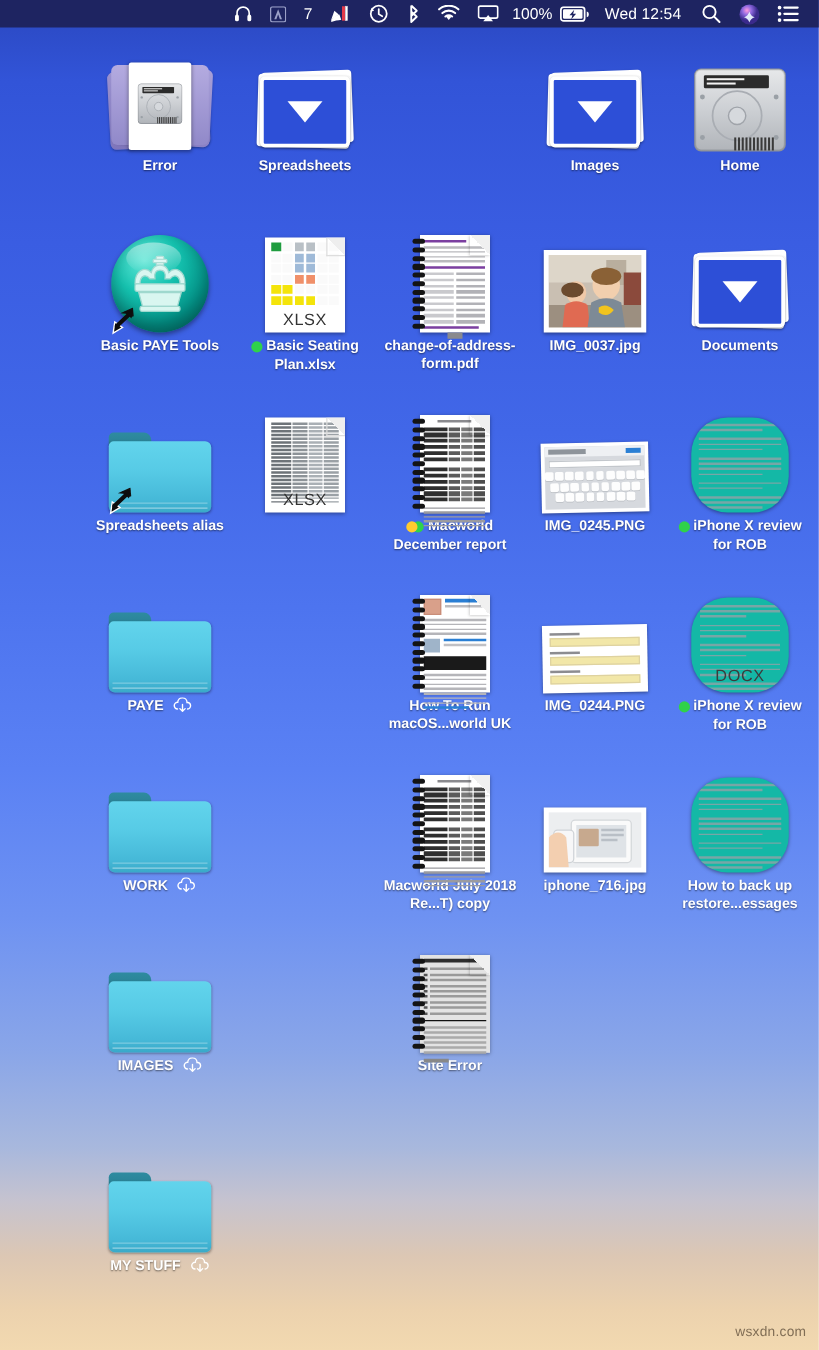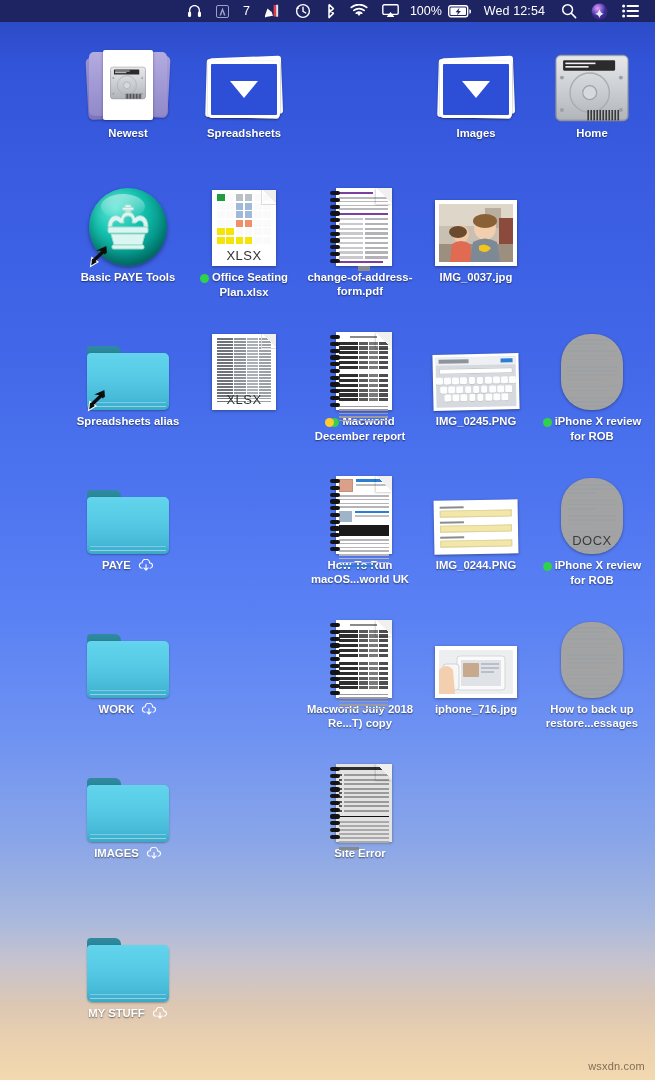--- a/index.html
+++ b/index.html
@@ -119,22 +119,22 @@
     background:rgba(255,255,255,.45);
     box-shadow:0 -4px 0 rgba(255,255,255,.3);
   }
   .alias-arrow{
     position:absolute; left:-2px; bottom:-2px; width:22px; height:22px;
     z-index:5;
   }
 
   
   .doc{
-    position:relative; width:62px; height:76px;
-    background:#a3a3a3; box-shadow:0 1px 3px rgba(0,0,0,.35);border-radius:29px;
+    position:relative; width:78px; height:76px;
+    background:#14b8a6; box-shadow:0 1px 3px rgba(0,0,0,.35);border-radius:29px;
   }
   .doc.curl:after{
     content:""; position:absolute; right:0; top:0;
     border-width:0 15px 15px 0; border-style:solid;
     border-color:transparent #dcdcdc transparent transparent;
   }
   .doc.curl:before{
     content:""; position:absolute; right:0; top:0; width:15px; height:15px;
     background:linear-gradient(225deg,#f4f4f4 50%,transparent 50%);
     z-index:3;
@@ -351,21 +351,21 @@
                 <rect x="43.6" y="48" width="1.4" height="9"></rect>
                 <rect x="46.2" y="48" width="1.4" height="9"></rect>
                 <rect x="48.8" y="48" width="1.4" height="9"></rect>
                 <rect x="51.400000000000006" y="48" width="1.4" height="9"></rect>
                 <rect x="54" y="48" width="1.4" height="9"></rect>
               </g>
   </svg>
     </div>
         </div>
       </div>
-      <div class="icon-label"><span>Newest</span></div>
+      <div class="icon-label"><span>Error</span></div>
     </div>
     <div class="icon-cell" style="left: 186px; top: 16px;">
       <div class="icon-art">
         <div class="stack">
      <div class="sheet s1"></div>
           <div class="sheet s2"></div>
      <div class="front">
             <div class="tri"></div>
           </div>
         </div>
@@ -493,21 +493,21 @@
             <div class="c y"></div>
             <div class="c y"></div>
             <div class="c y"></div>
             <div class="c w"></div>
             <div class="c w"></div>
           </div>
     <div class="ext">XLSX</div>
     <div style="position:absolute;right:0;top:0;width:15px;height:15px;background:linear-gradient(225deg,#eee 50%,transparent 50%);border-left:1px solid #ddd;border-bottom:1px solid #ddd"></div>
   </div>
       </div>
-      <div class="icon-label"><span class="tagdots"><span class="dot green"></span></span><span>Office Seating Plan.xlsx</span></div>
+      <div class="icon-label"><span class="tagdots"><span class="dot green"></span></span><span>Basic Seating Plan.xlsx</span></div>
     </div>
     <div class="icon-cell" style="left: 302px; top: 160px;">
       <div class="icon-art">
         <div class="spiral">
     <div class="pg">
             <div style="padding:4px 4px 4px 3px">
       <div style="height:2px;background:#7b3fa0;width:70%;margin-bottom:3px"></div>
       <div style="height:1.6px;background:#b9b9bd;margin-bottom:2.2px"></div>
               <div style="height:1.6px;background:#b9b9bd;margin-bottom:2.2px"></div>
               <div style="height:1.6px;background:#b9b9bd;margin-bottom:2.2px"></div>
@@ -586,20 +586,32 @@
       <ellipse cx="46" cy="24" rx="11" ry="12" fill="#f2cfae"></ellipse>
       <path d="M34 38 q12 -7 24 0 l3 20 h-30z" fill="#7d8a96"></path>
       <path d="M40 42 q6 -4 12 2 q-5 7 -12 2z" fill="#f2c41e"></path>
       <ellipse cx="19" cy="28" rx="9" ry="6" fill="#6b4a2e"></ellipse>
       <ellipse cx="46" cy="17" rx="12" ry="7" fill="#8a6136"></ellipse>
     </svg></div>
         </div>
       </div>
       <div class="icon-label"><span>IMG_0037.jpg</span></div>
     </div>
+    <div class="icon-cell" style="left: 534px; top: 160px;">
+      <div class="icon-art">
+        <div class="stack">
+     <div class="sheet s1"></div>
+          <div class="sheet s2"></div>
+     <div class="front">
+            <div class="tri"></div>
+          </div>
+        </div>
+      </div>
+      <div class="icon-label"><span>Documents</span></div>
+    </div>
     <div class="icon-cell" style="left: 70px; top: 304px;">
       <div class="icon-art">
         <div class="folder">
     <div class="tab"></div>
           <div class="body"></div>
     <svg class="alias-arrow" viewBox="0 0 22 22">
     <path d="M4 19 L17 5 L17 12 L20 3 L11 6 L17 5" fill="none"></path>
     <path d="M3.5 20 L5 12 L9.5 15.5z" fill="#111"></path>
     <path d="M7 14.5 L17.5 4.5 L13 4 L18.5 1.5 L19 7 L17.5 4.5" fill="none" stroke="#111" stroke-width="2"></path>
     <path d="M3.5 20.5 L4.8 11.5 L11 16z" fill="#0d0d0d" stroke="#fff" stroke-width="1.1"></path>

